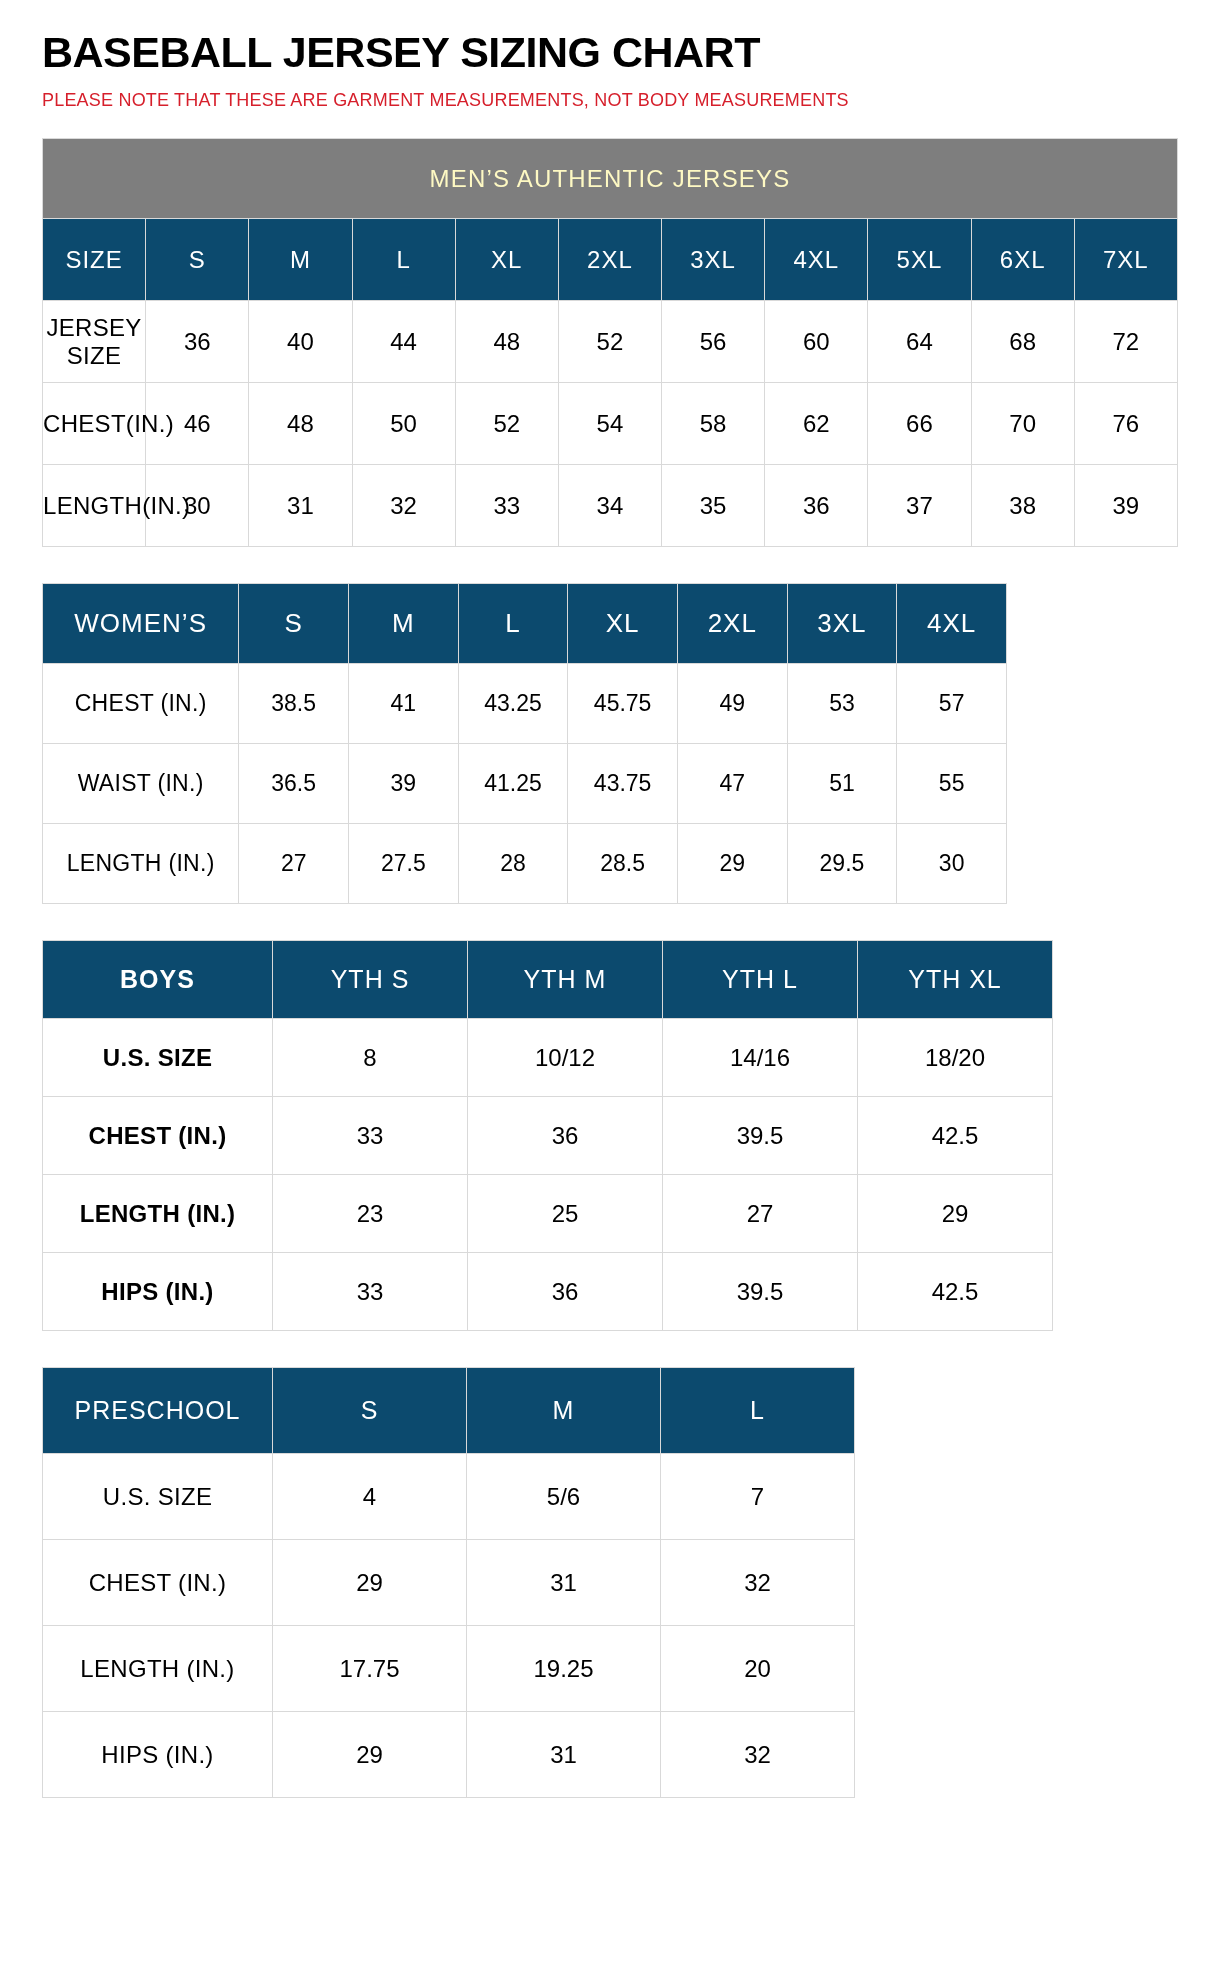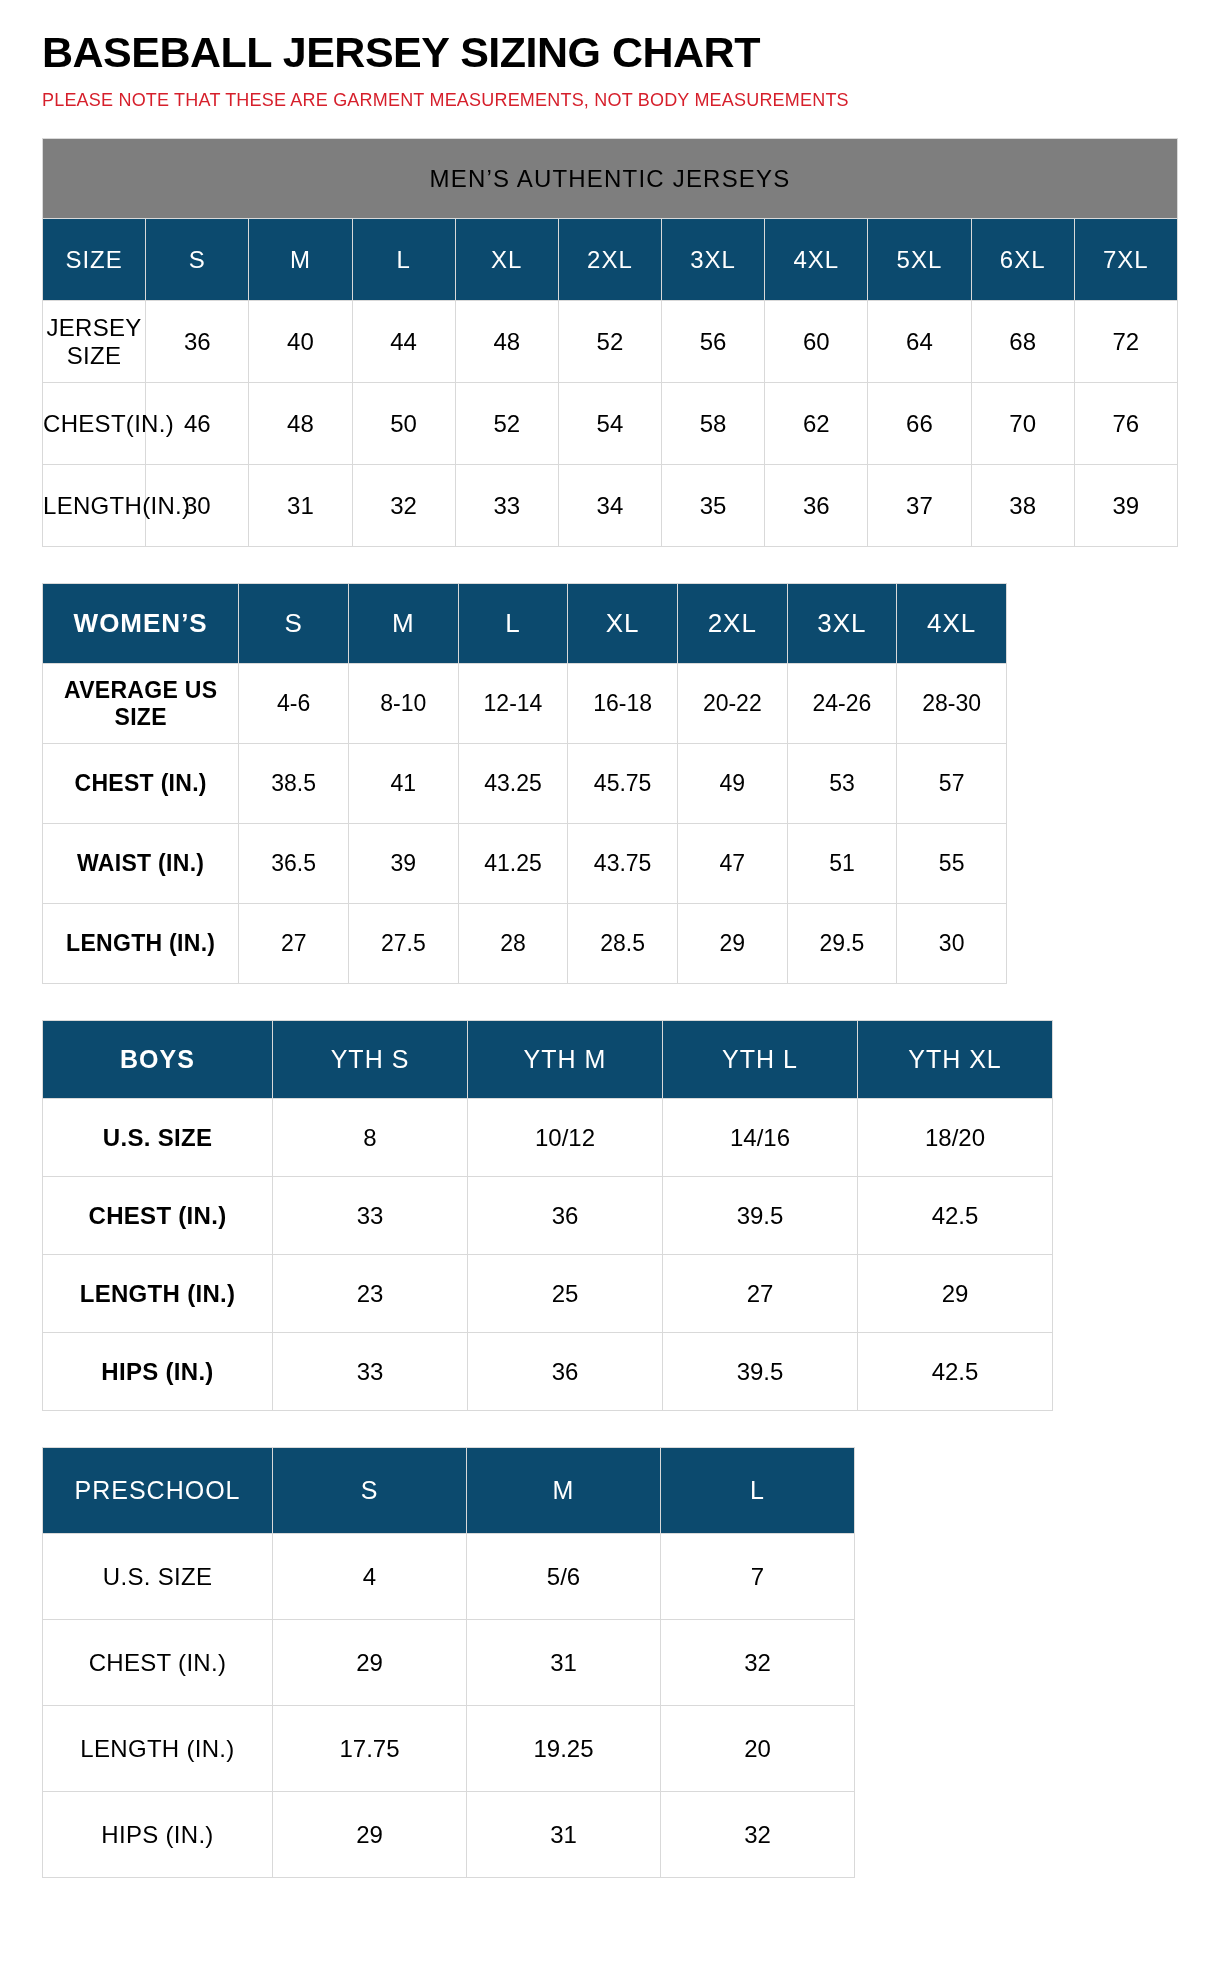--- a/index.html
+++ b/index.html
@@ -57,21 +57,21 @@
   }
   
   table.grid td, table.grid th {
     border: 1.5px solid #d9d9d9;
   }
   table.grid {
     border: 1.5px solid #c9c9c9;
   }
   .banner {
     background: #7e7e7e;
-    color: #000000;
+    color: #fef9c3;
     font-size: 31px;
     letter-spacing: 1.2px;
     height: 78px;
     border: none;
   }
   .hdr-cell {
     background: #0c4a6e;
     color: #ffffff;
     font-size: 25px;
     letter-spacing: 1px;
@@ -83,21 +83,21 @@
   }
   
   .t-men { width: 1136px; }
   .t-men .c-label { width: 228px; }
   .t-men .c-val { width: 90.8px; }
   .t-men td { height: 82px; font-size: 24px; }
   .t-men .banner { height: 80px; }
 
   
   .t-women { width: 965px; }
-  .t-women .c-label { width: 188px; font-weight: bold; }
+  .t-women .c-label { width: 188px; }
   .t-women .c-val { width: 105px; }
   .t-women td { height: 80px; font-size: 23px; }
   .t-women .hdr-cell { font-size: 26px; }
   .t-women .two-line { line-height: 1.15; }
 
   
   .t-boys { width: 1010px; }
   .t-boys .c-label { width: 230px; font-weight: bold; }
   .t-boys .c-val { width: 195px; }
   .t-boys td { height: 78px; font-size: 24px; }
@@ -191,30 +191,20 @@
         <td class="hdr-cell c-label">WOMEN’S</td>
         <td class="hdr-cell c-val">S</td>
         <td class="hdr-cell c-val">M</td>
         <td class="hdr-cell c-val">L</td>
         <td class="hdr-cell c-val">XL</td>
         <td class="hdr-cell c-val">2XL</td>
         <td class="hdr-cell c-val">3XL</td>
         <td class="hdr-cell c-val">4XL</td>
       </tr>
       <tr>
-        <td class="rowlabel c-label two-line">AVERAGE US SIZE</td>
-        <td class="c-val">4-6</td>
-        <td class="c-val">8-10</td>
-        <td class="c-val">12-14</td>
-        <td class="c-val">16-18</td>
-        <td class="c-val">20-22</td>
-        <td class="c-val">24-26</td>
-        <td class="c-val">28-30</td>
-      </tr>
-      <tr>
         <td class="rowlabel c-label">CHEST (IN.)</td>
         <td class="c-val">38.5</td>
         <td class="c-val">41</td>
         <td class="c-val">43.25</td>
         <td class="c-val">45.75</td>
         <td class="c-val">49</td>
         <td class="c-val">53</td>
         <td class="c-val">57</td>
       </tr>
       <tr>

